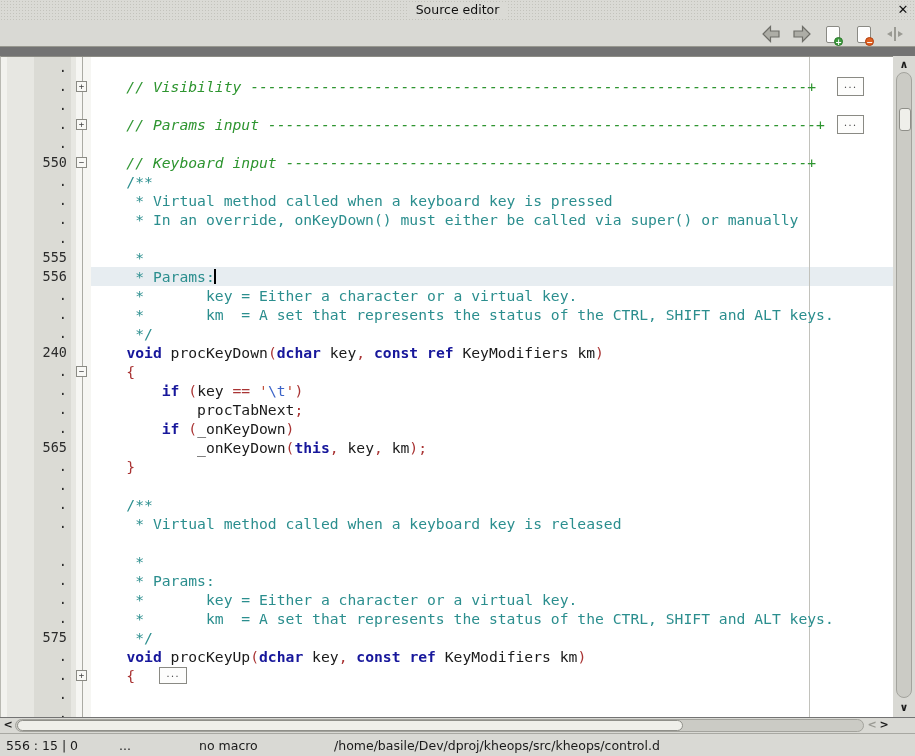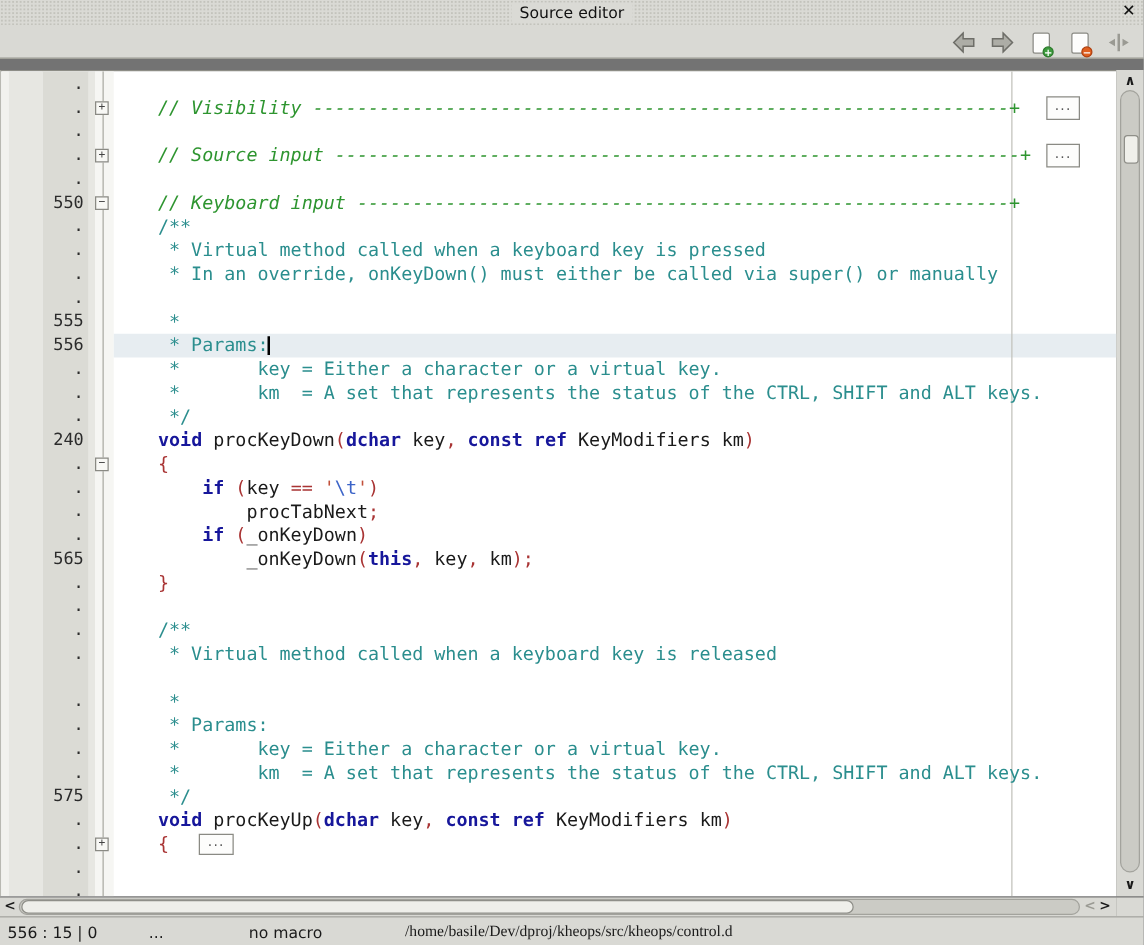--- a/index.html
+++ b/index.html
@@ -97,21 +97,21 @@
     background:#efefea; border:1px solid #8f8f89; border-radius:6px; }
   #sb-corner { position:absolute; left:893px; top:718px; width:22px; height:15px; background:#d9d9d4; }
 
   
   #statusbar { position:absolute; left:0; top:733px; width:915px; height:23px;
     background:#d9d9d4; border-top:1px solid #a8a8a2; font-size:12.5px; color:#1a1a1a; }
   .sb-item { position:absolute; top:3px; line-height:17px; }
   #sb-pos { left:6px; }
   #sb-ell { left:119px; }
   #sb-macro { left:199px; }
-  #sb-path { left:324px;font-family:Liberation Serif, serif; }
+  #sb-path { left:334px; }
 </style>
 </head>
 <body>
 
 <div id="window">
 
   <div id="titlebar">
     <span id="title-text">Source editor</span>
     <span id="close-btn">✕</span>
   </div>
@@ -167,21 +167,21 @@
           <pre class="code"><span class="c-cm">    // Visibility ---------------------------------------------------------------+</span></pre>
           <div class="rbox">...</div>
         </div>
         <div class="row" style="top: 38px;">
           <div class="gut">.</div>
           <pre class="code"></pre>
         </div>
         <div class="row" style="top: 57px;">
           <div class="gut">.</div>
           <div class="fold">+</div>
-          <pre class="code"><span class="c-cm">    // Source input --------------------------------------------------------------+</span></pre>
+          <pre class="code"><span class="c-cm">    // Params input --------------------------------------------------------------+</span></pre>
           <div class="rbox">...</div>
         </div>
         <div class="row" style="top: 76px;">
           <div class="gut">.</div>
           <pre class="code"></pre>
         </div>
         <div class="row" style="top: 95px;">
           <div class="gut">550</div>
           <div class="fold">−</div>
           <pre class="code"><span class="c-cm">    // Keyboard input -----------------------------------------------------------+</span></pre>

